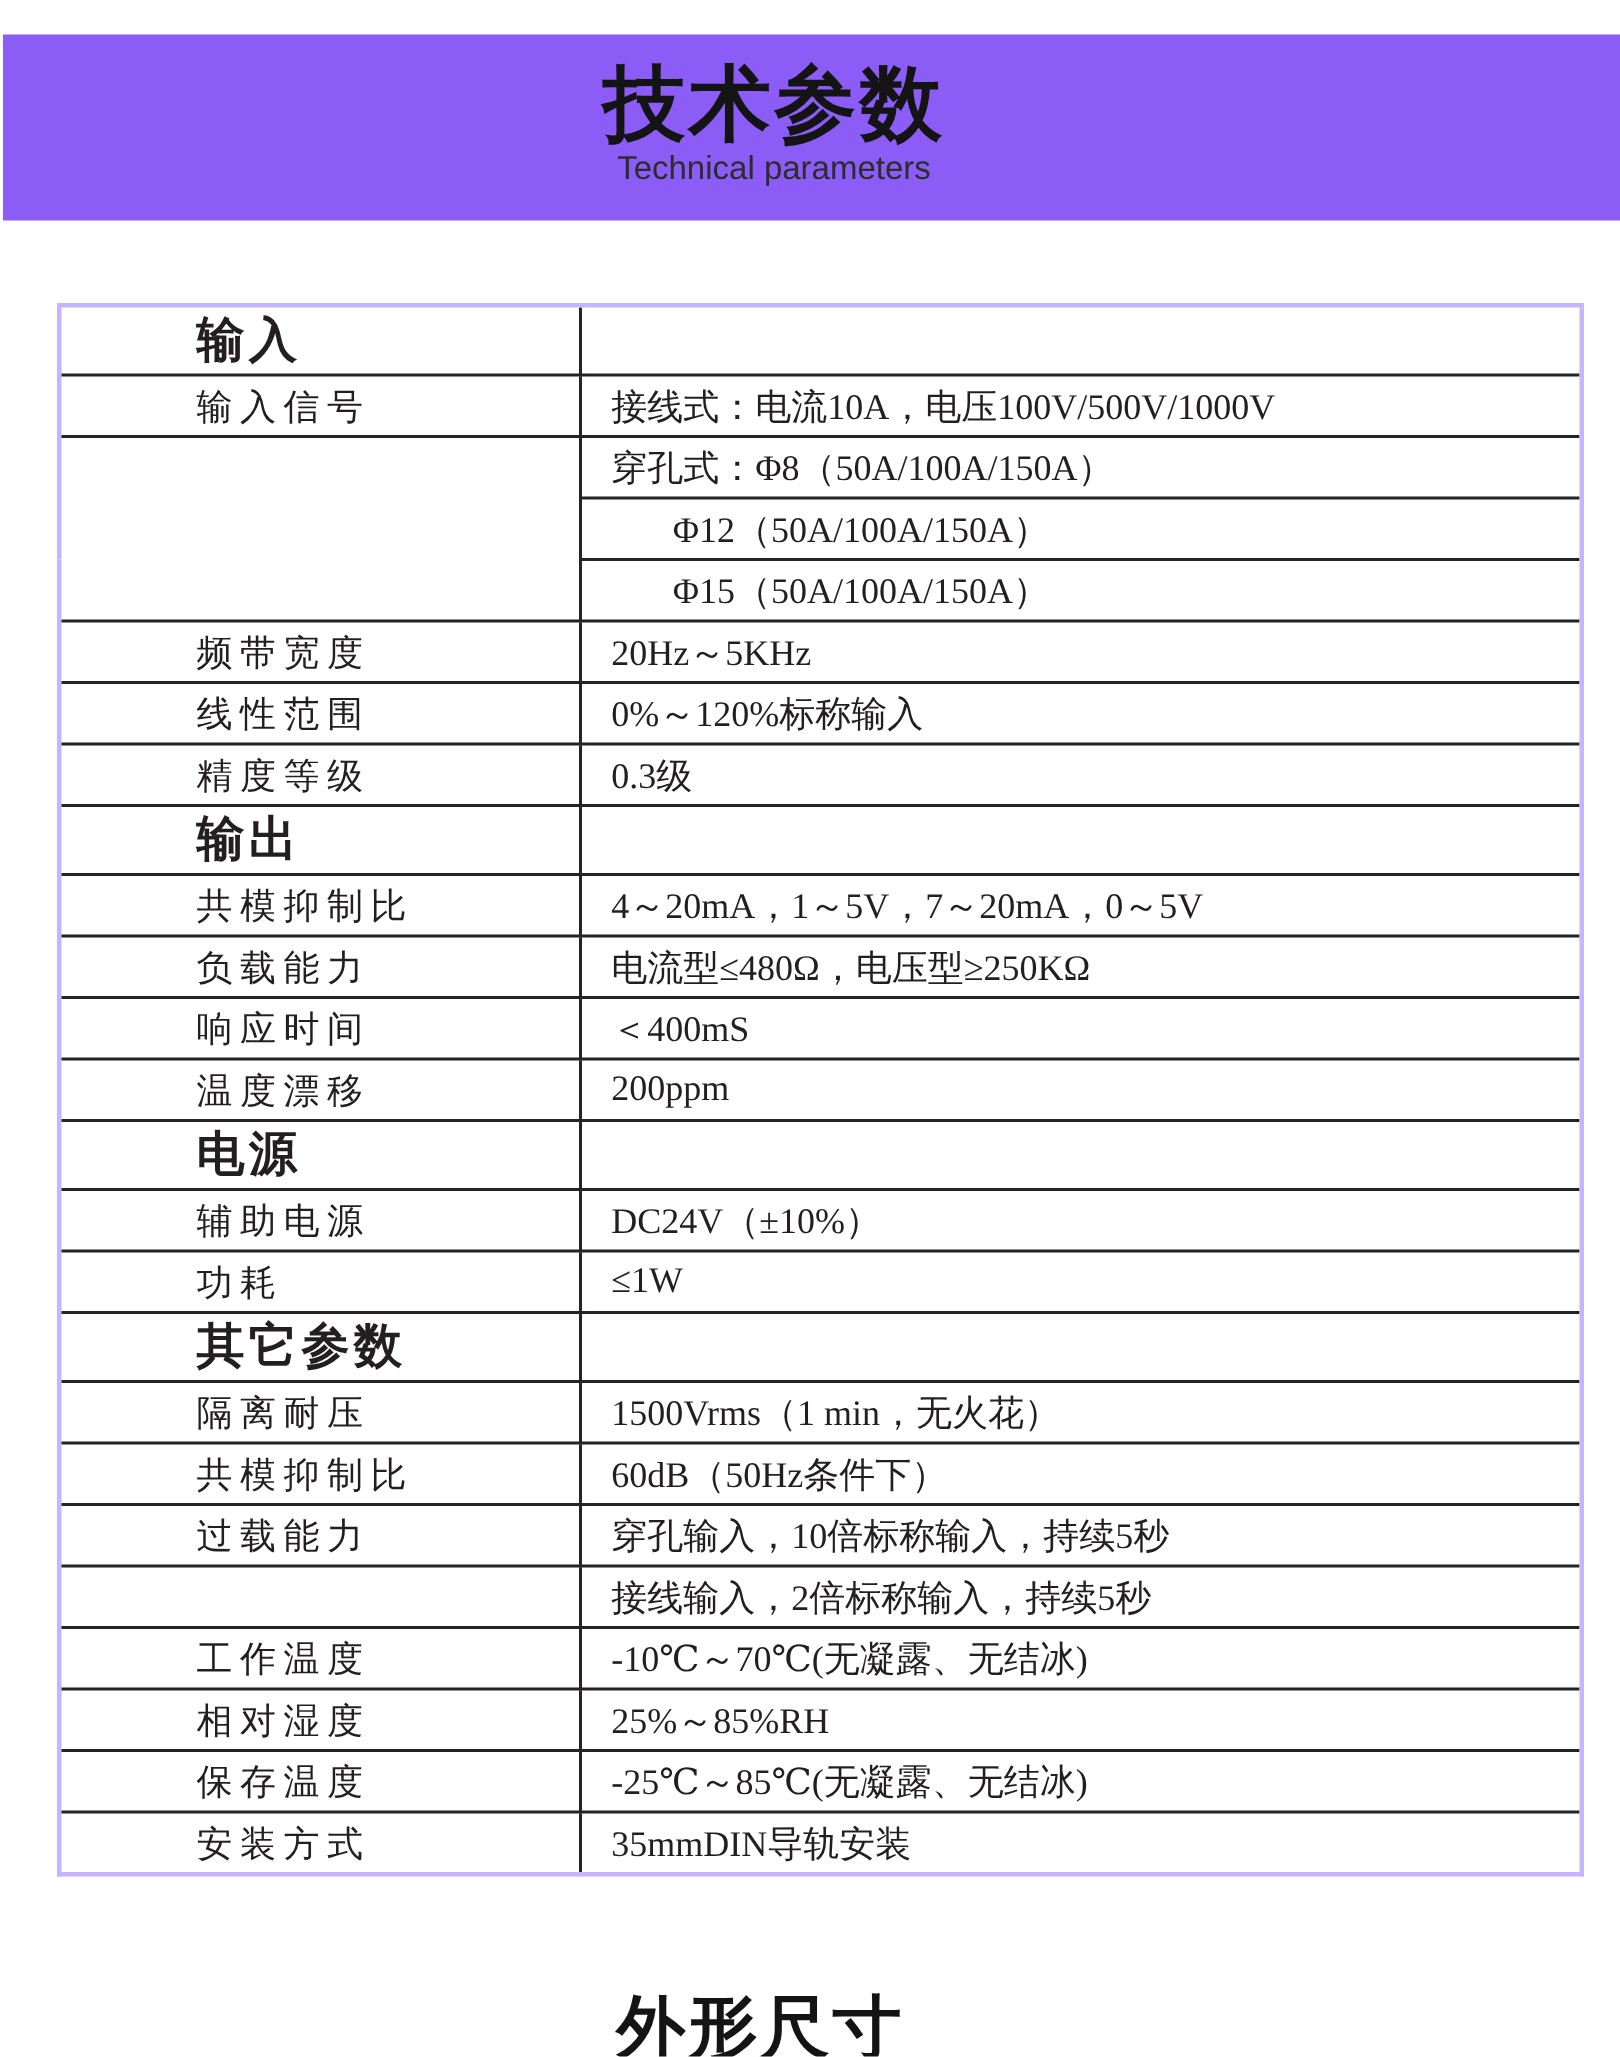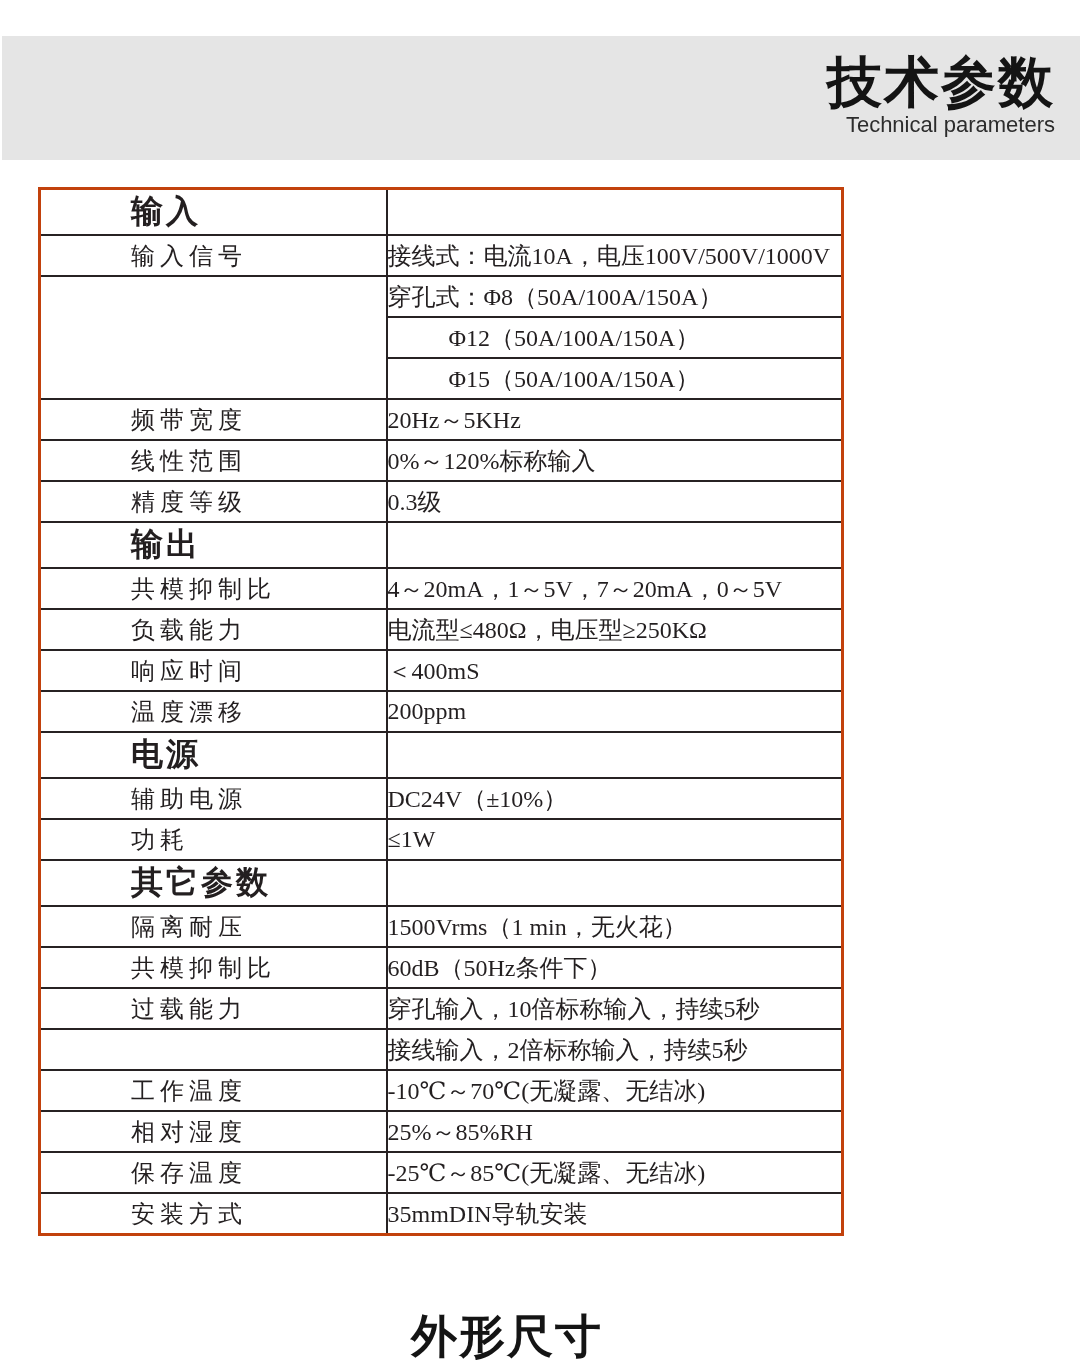--- a/index.html
+++ b/index.html
@@ -5,25 +5,25 @@
   html, body {
     margin: 0;
     padding: 0;
     background: #ffffff;
     width: 1080px;
     height: 1371px;
     overflow: hidden;
     font-family: "Liberation Serif", "DejaVu Serif", serif;
   }
   .title-band {
-    margin-top: 36px;
+    margin-top: 23px;
     margin-left: 2px;
     height: 124px;
-    background: #e5e5e5;
-    text-align: right;
+    background: #8b5cf6;
+    text-align: center;
   }
   .title-inner {
     padding-top: 16px;
     transform: translateX(-25px);
   }
   .page-title {
     margin: 0;
     font-family: "Liberation Sans", "DejaVu Sans", sans-serif;
     font-weight: 700;
     font-size: 55px;
@@ -33,25 +33,25 @@
   }
   .page-subtitle {
     margin: 0;
     font-family: "Liberation Sans", "DejaVu Sans", sans-serif;
     font-weight: 400;
     font-size: 22px;
     line-height: 26px;
     color: #2c2c2c;
   }
   table.spec-table {
-    margin: 27px 0 0 38px;
-    width: 806px;
+    margin: 55px 0 0 38px;
+    width: 1018px;
     border-collapse: collapse;
     table-layout: fixed;
-    border: 3px solid #c2410c;
+    border: 3px solid #c4b5fd;
   }
   .spec-table td {
     border: 2px solid #272223;
     height: 39px;
     padding: 0;
     vertical-align: middle;
     font-size: 24px;
     color: #231f20;
     white-space: nowrap;
     overflow: hidden;
@@ -60,20 +60,21 @@
     padding-left: 90px;
     letter-spacing: 5px;
   }
   .spec-table td.sec {
     font-family: "Liberation Sans", "DejaVu Sans", sans-serif;
     font-weight: 700;
     font-size: 32px;
     letter-spacing: 3px;
   }
   .spec-table td.val {
+    padding-left: 20px;
   }
   .spec-table td.val.ind {
     padding-left: 61px;
   }
   .outline-title {
     margin: 70px 0 0 0;
     text-align: center;
     font-family: "Liberation Sans", "DejaVu Sans", sans-serif;
     font-weight: 700;
     font-size: 46px;

